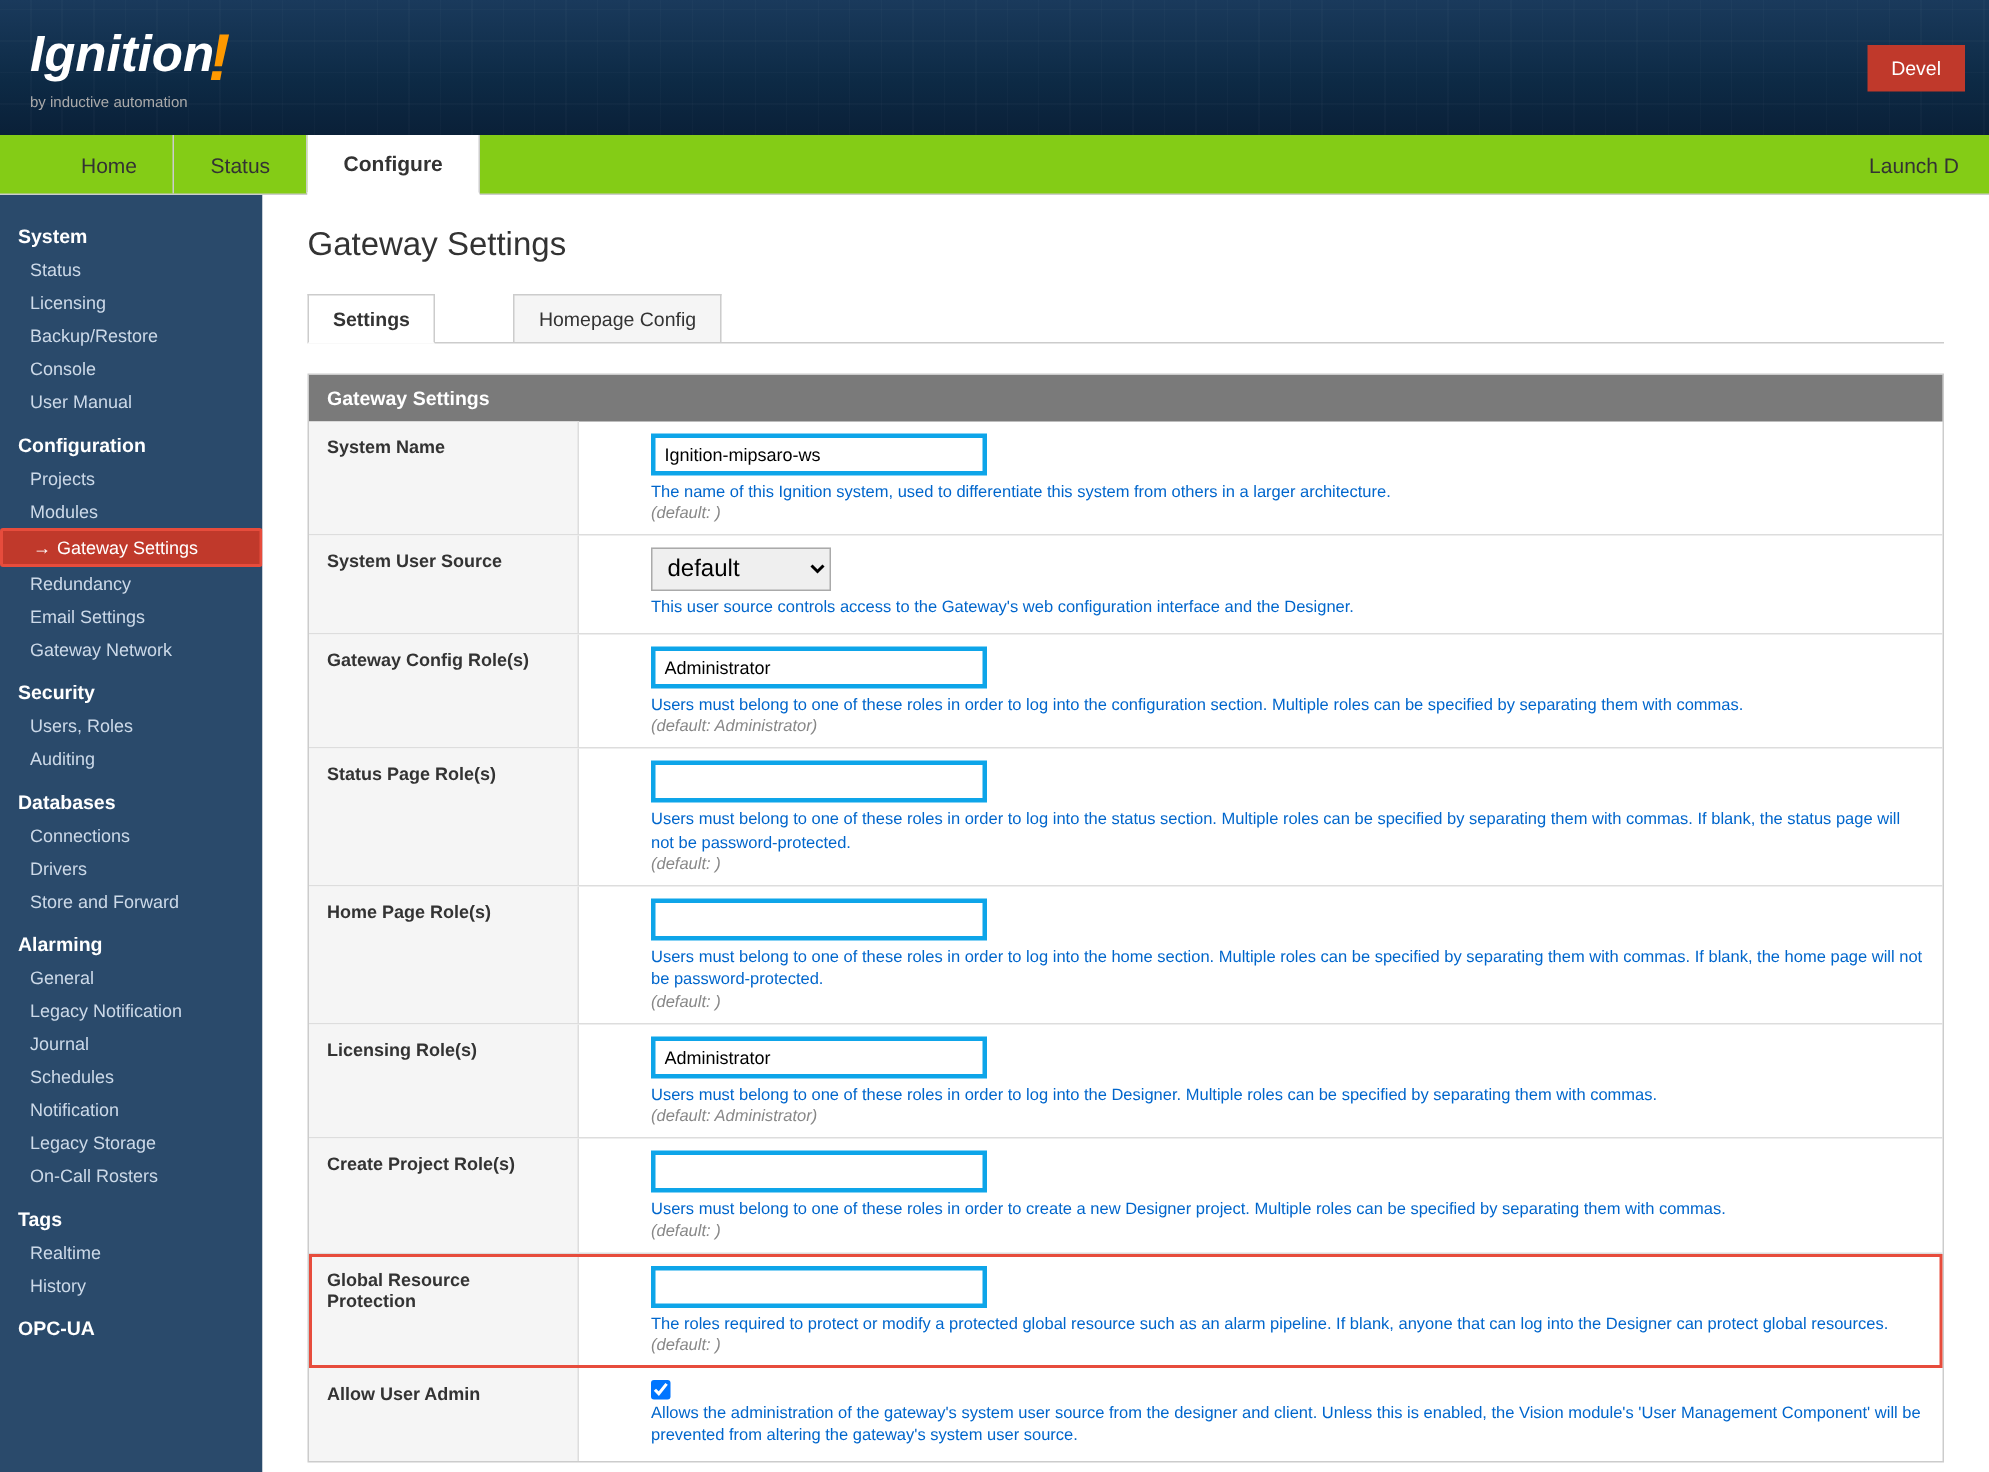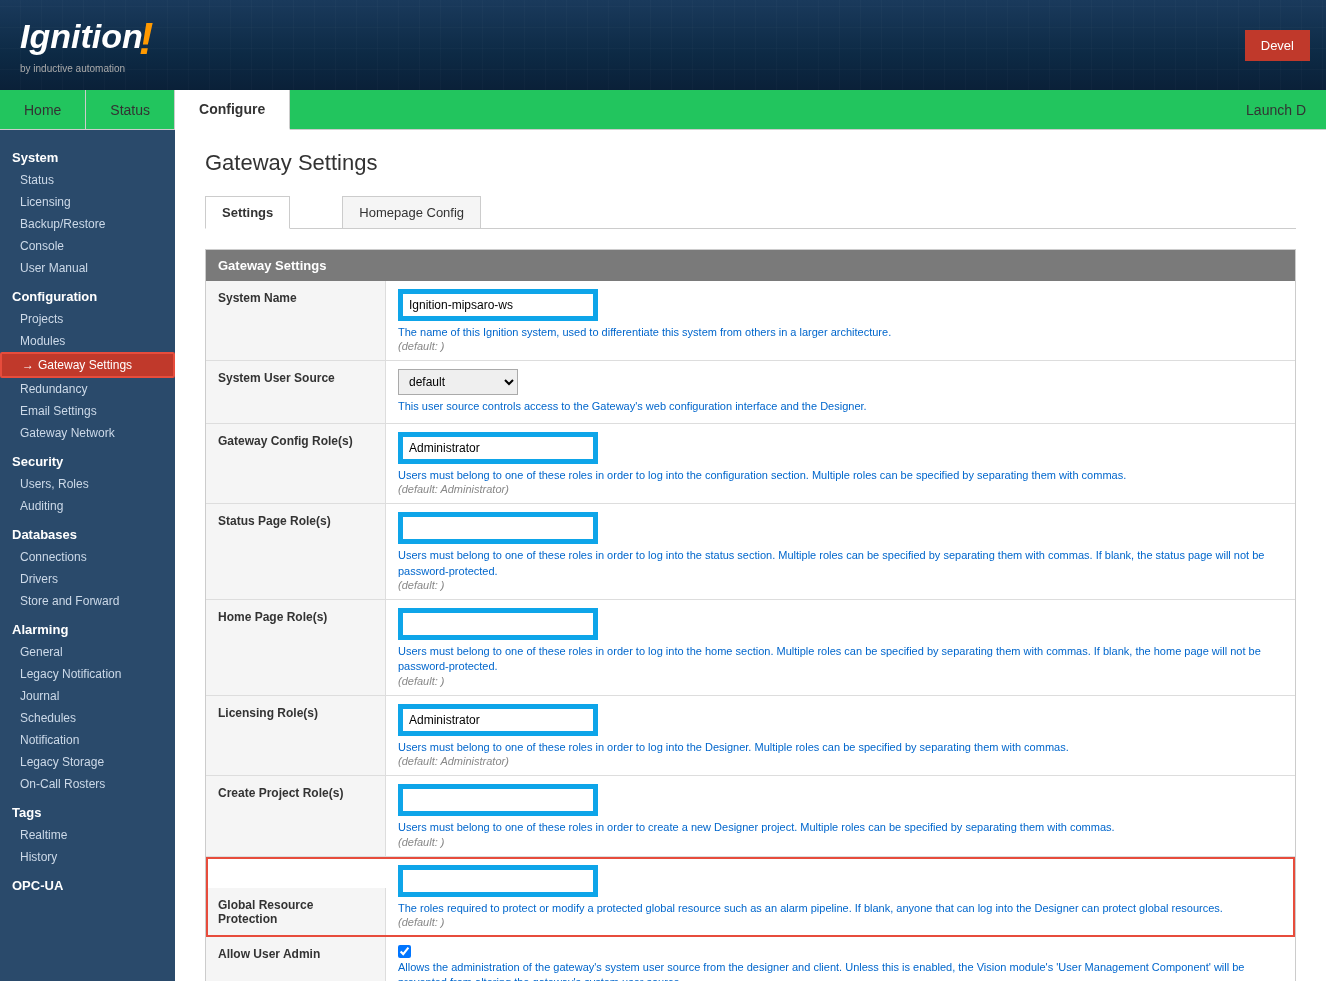--- a/index.html
+++ b/index.html
@@ -61,25 +61,26 @@
       background: #c0392b;
       color: white;
       padding: 8px 16px;
       font-size: 13px;
       border: none;
       cursor: pointer;
     }
 
     
     .navbar {
-      background: #22c55e;
+      background: #84cc16;
       border-bottom: 1px solid #ccc;
       display: flex;
       align-items: stretch;
       height: 40px;
+      padding-left: 30px;
     }
     .nav-tab {
       padding: 0 24px;
       display: flex;
       align-items: center;
       font-size: 14px;
       cursor: pointer;
       border-right: 1px solid #ccc;
       color: #333;
       text-decoration: none;
@@ -190,56 +191,56 @@
       background: #7a7a7a;
       color: white;
       padding: 8px 12px;
       font-size: 13px;
       font-weight: bold;
     }
     .settings-row {
       display: flex;
       border-bottom: 1px solid #ddd;
       min-height: 60px;
+      gap: 36px;
     }
     .settings-row:last-child { border-bottom: none; }
     .settings-row.highlighted {
       outline: 2px solid #e74c3c;
       outline-offset: -2px;
-      align-items: flex-end;
     }
     .settings-label {
       width: 180px;
       flex-shrink: 0;
       padding: 10px 12px;
       background: #f5f5f5;
       border-right: 1px solid #ddd;
       font-size: 12px;
       color: #333;
       font-weight: bold;
       vertical-align: top;
     }
     .settings-value {
       flex: 1;
       padding: 8px 12px;
     }
     .settings-value input[type="text"] {
       display: block;
-      width: 200px;
+      width: 224px;
       padding: 4px 6px;
-      border: 5px solid #0ea5e9;
+      border: 3px solid #0ea5e9;
       font-size: 12px;
       margin-bottom: 4px;
     }
     .settings-value select {
       display: block;
       width: 120px;
       padding: 4px 6px;
       border: 1px solid #aaa;
-      font-size: 12px;
+      font-size: 16px;
       margin-bottom: 4px;
     }
     .settings-desc {
       font-size: 11px;
       color: #0066cc;
       line-height: 1.4;
       margin-top: 2px;
     }
     .settings-default {
       font-size: 11px;

